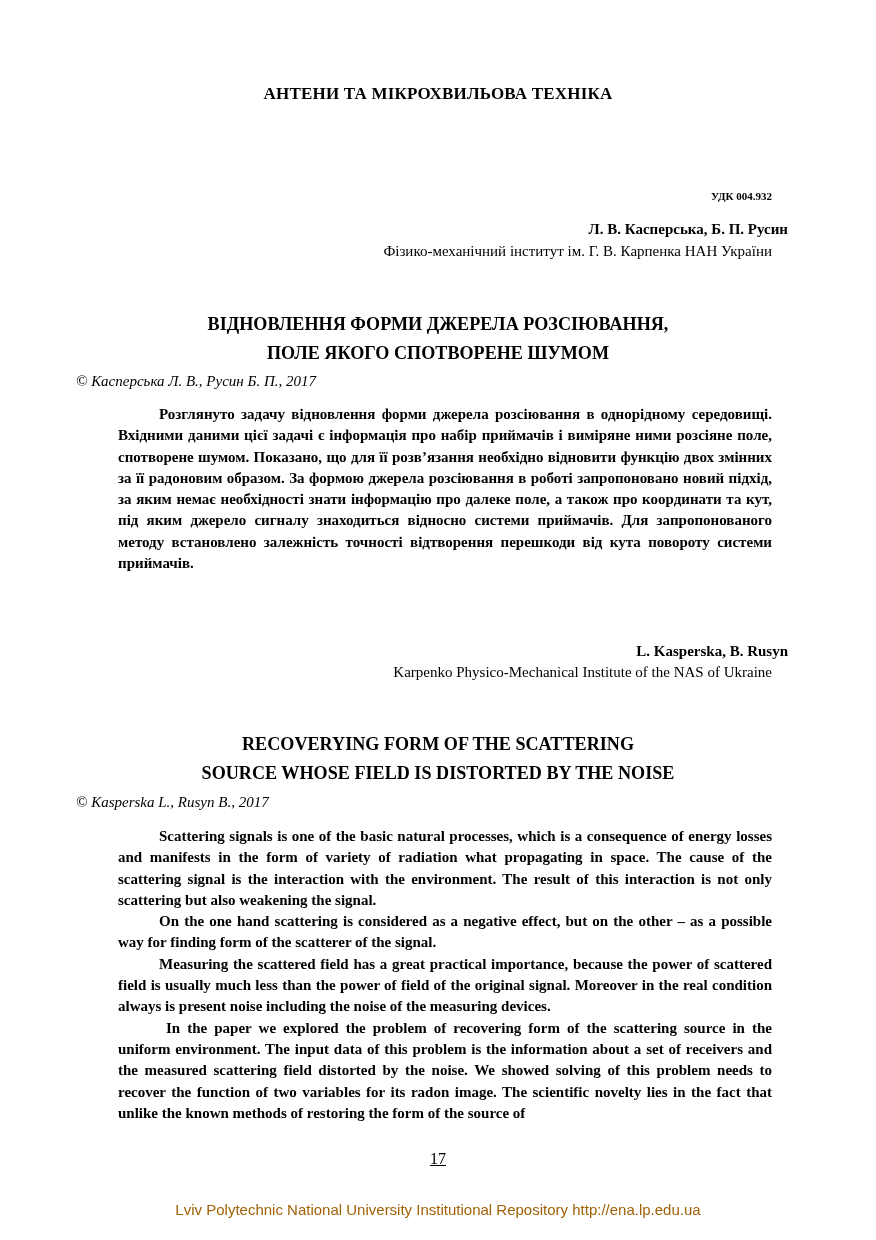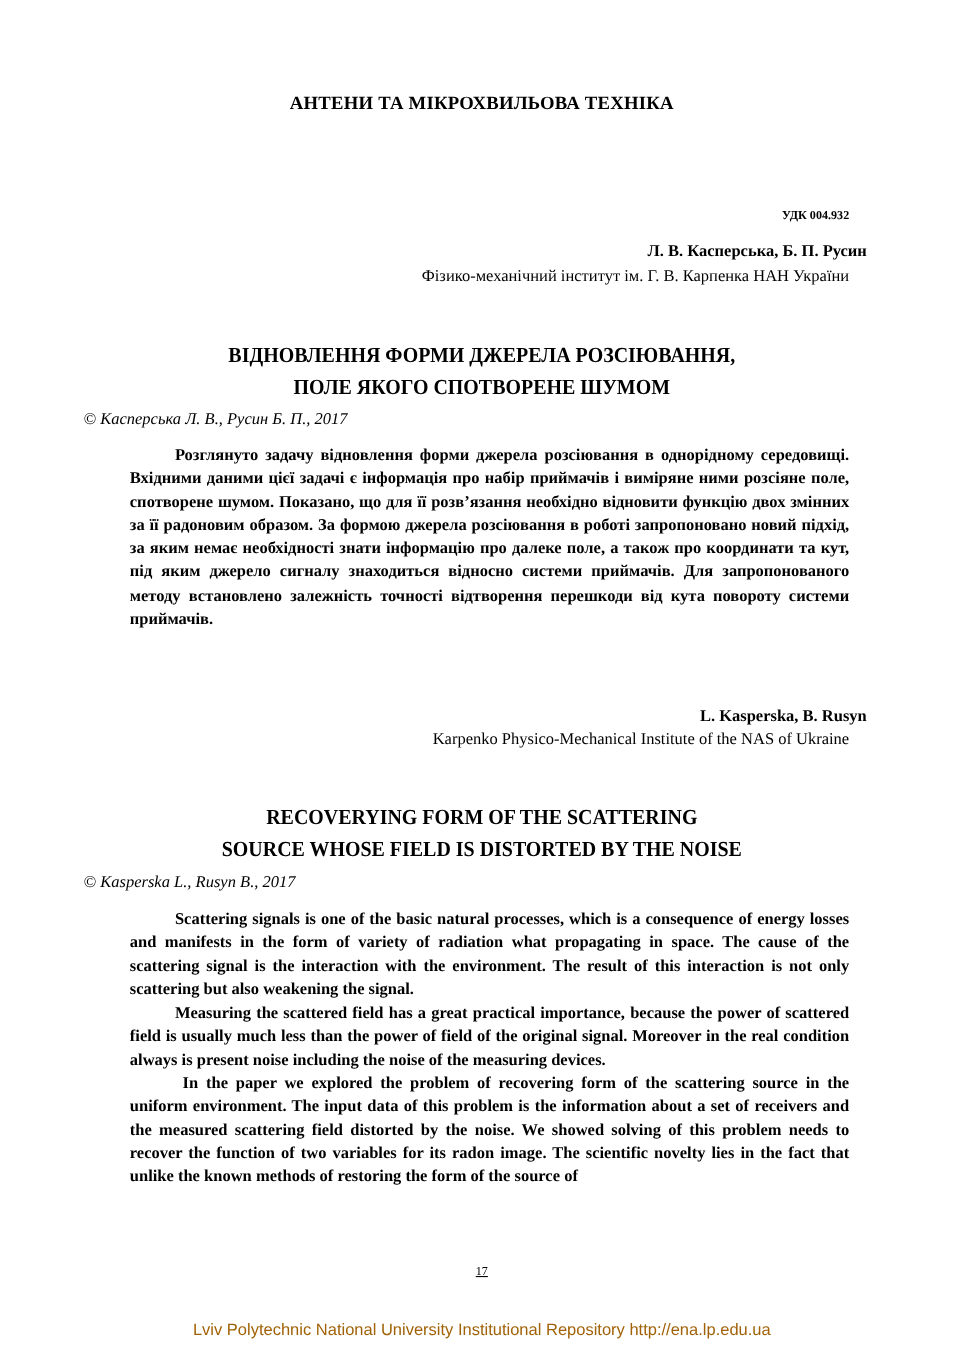--- a/index.html
+++ b/index.html
@@ -19,21 +19,21 @@
       left: 0; width: 876px; text-align: center; font-weight: bold;
       font-size: 19.5px; line-height: 29px; transform: scaleX(0.93); transform-origin: center;
     }
     .copyright { left: 76px; font-style: italic; font-size: 15px; }
     .body-block {
       left: 118px; width: 654px; font-weight: bold; font-size: 15px;
       line-height: 21.3px; text-align: justify;
     }
     .body-block p { margin: 0; text-indent: 41px; }
     .body-block p.ind2 { text-indent: 48px; }
-    .page-num { left: 0; width: 876px; text-align: center; top: 1150px; font-size: 11px; text-decoration: underline; }
+    .page-num { left: 0; width: 876px; text-align: center; top: 1150px; font-size: 16px; text-decoration: underline; }
     .footer {
       left: 0; width: 876px; text-align: center; top: 1201px; font-size: 15px;
       color: #a16207; font-family: "Liberation Sans", "DejaVu Sans", sans-serif;
     }
   </style>
 </head>
 <body>
 
 <div class="abs section-title">АНТЕНИ ТА МІКРОХВИЛЬОВА ТЕХНІКА</div>
 
@@ -58,19 +58,20 @@
 
 <div class="abs title-en" style="top:729px;">
   <div>RECOVERYING FORM OF THE SCATTERING</div>
   <div>SOURCE WHOSE FIELD IS DISTORTED BY THE NOISE</div>
 </div>
 
 <div class="abs copyright" style="top:794px;">© Kasperska L., Rusyn B., 2017</div>
 
 <div class="abs body-block" style="top:826px;">
   <p>Scattering signals is one of the basic natural processes, which is a consequence of energy losses and manifests in the form of variety of radiation what propagating in space. The cause of the scattering signal is the interaction with the environment. The result of this interaction is not only scattering but also weakening the signal.</p>
+  <p>On the one hand scattering is considered as a negative effect, but on the other – as a possible way for finding form of the scatterer of the signal.</p>
   <p>Measuring the scattered field has a great practical importance, because the power of scattered field is usually much less than the power of field of the original signal. Moreover in the real condition always is present noise including the noise of the measuring devices.</p>
   <p class="ind2">In the paper we explored the problem of recovering form of the scattering source in the uniform environment. The input data of this problem is the information about a set of receivers and the measured scattering field distorted by the noise. We showed solving of this problem needs to recover the function of two variables for its radon image. The scientific novelty lies in the fact that unlike the known methods of restoring the form of the source of</p>
 </div>
 
 <div class="abs page-num">17</div>
 
 <div class="abs footer">Lviv Polytechnic National University Institutional Repository http://ena.lp.edu.ua</div>
 
 </body></html>

